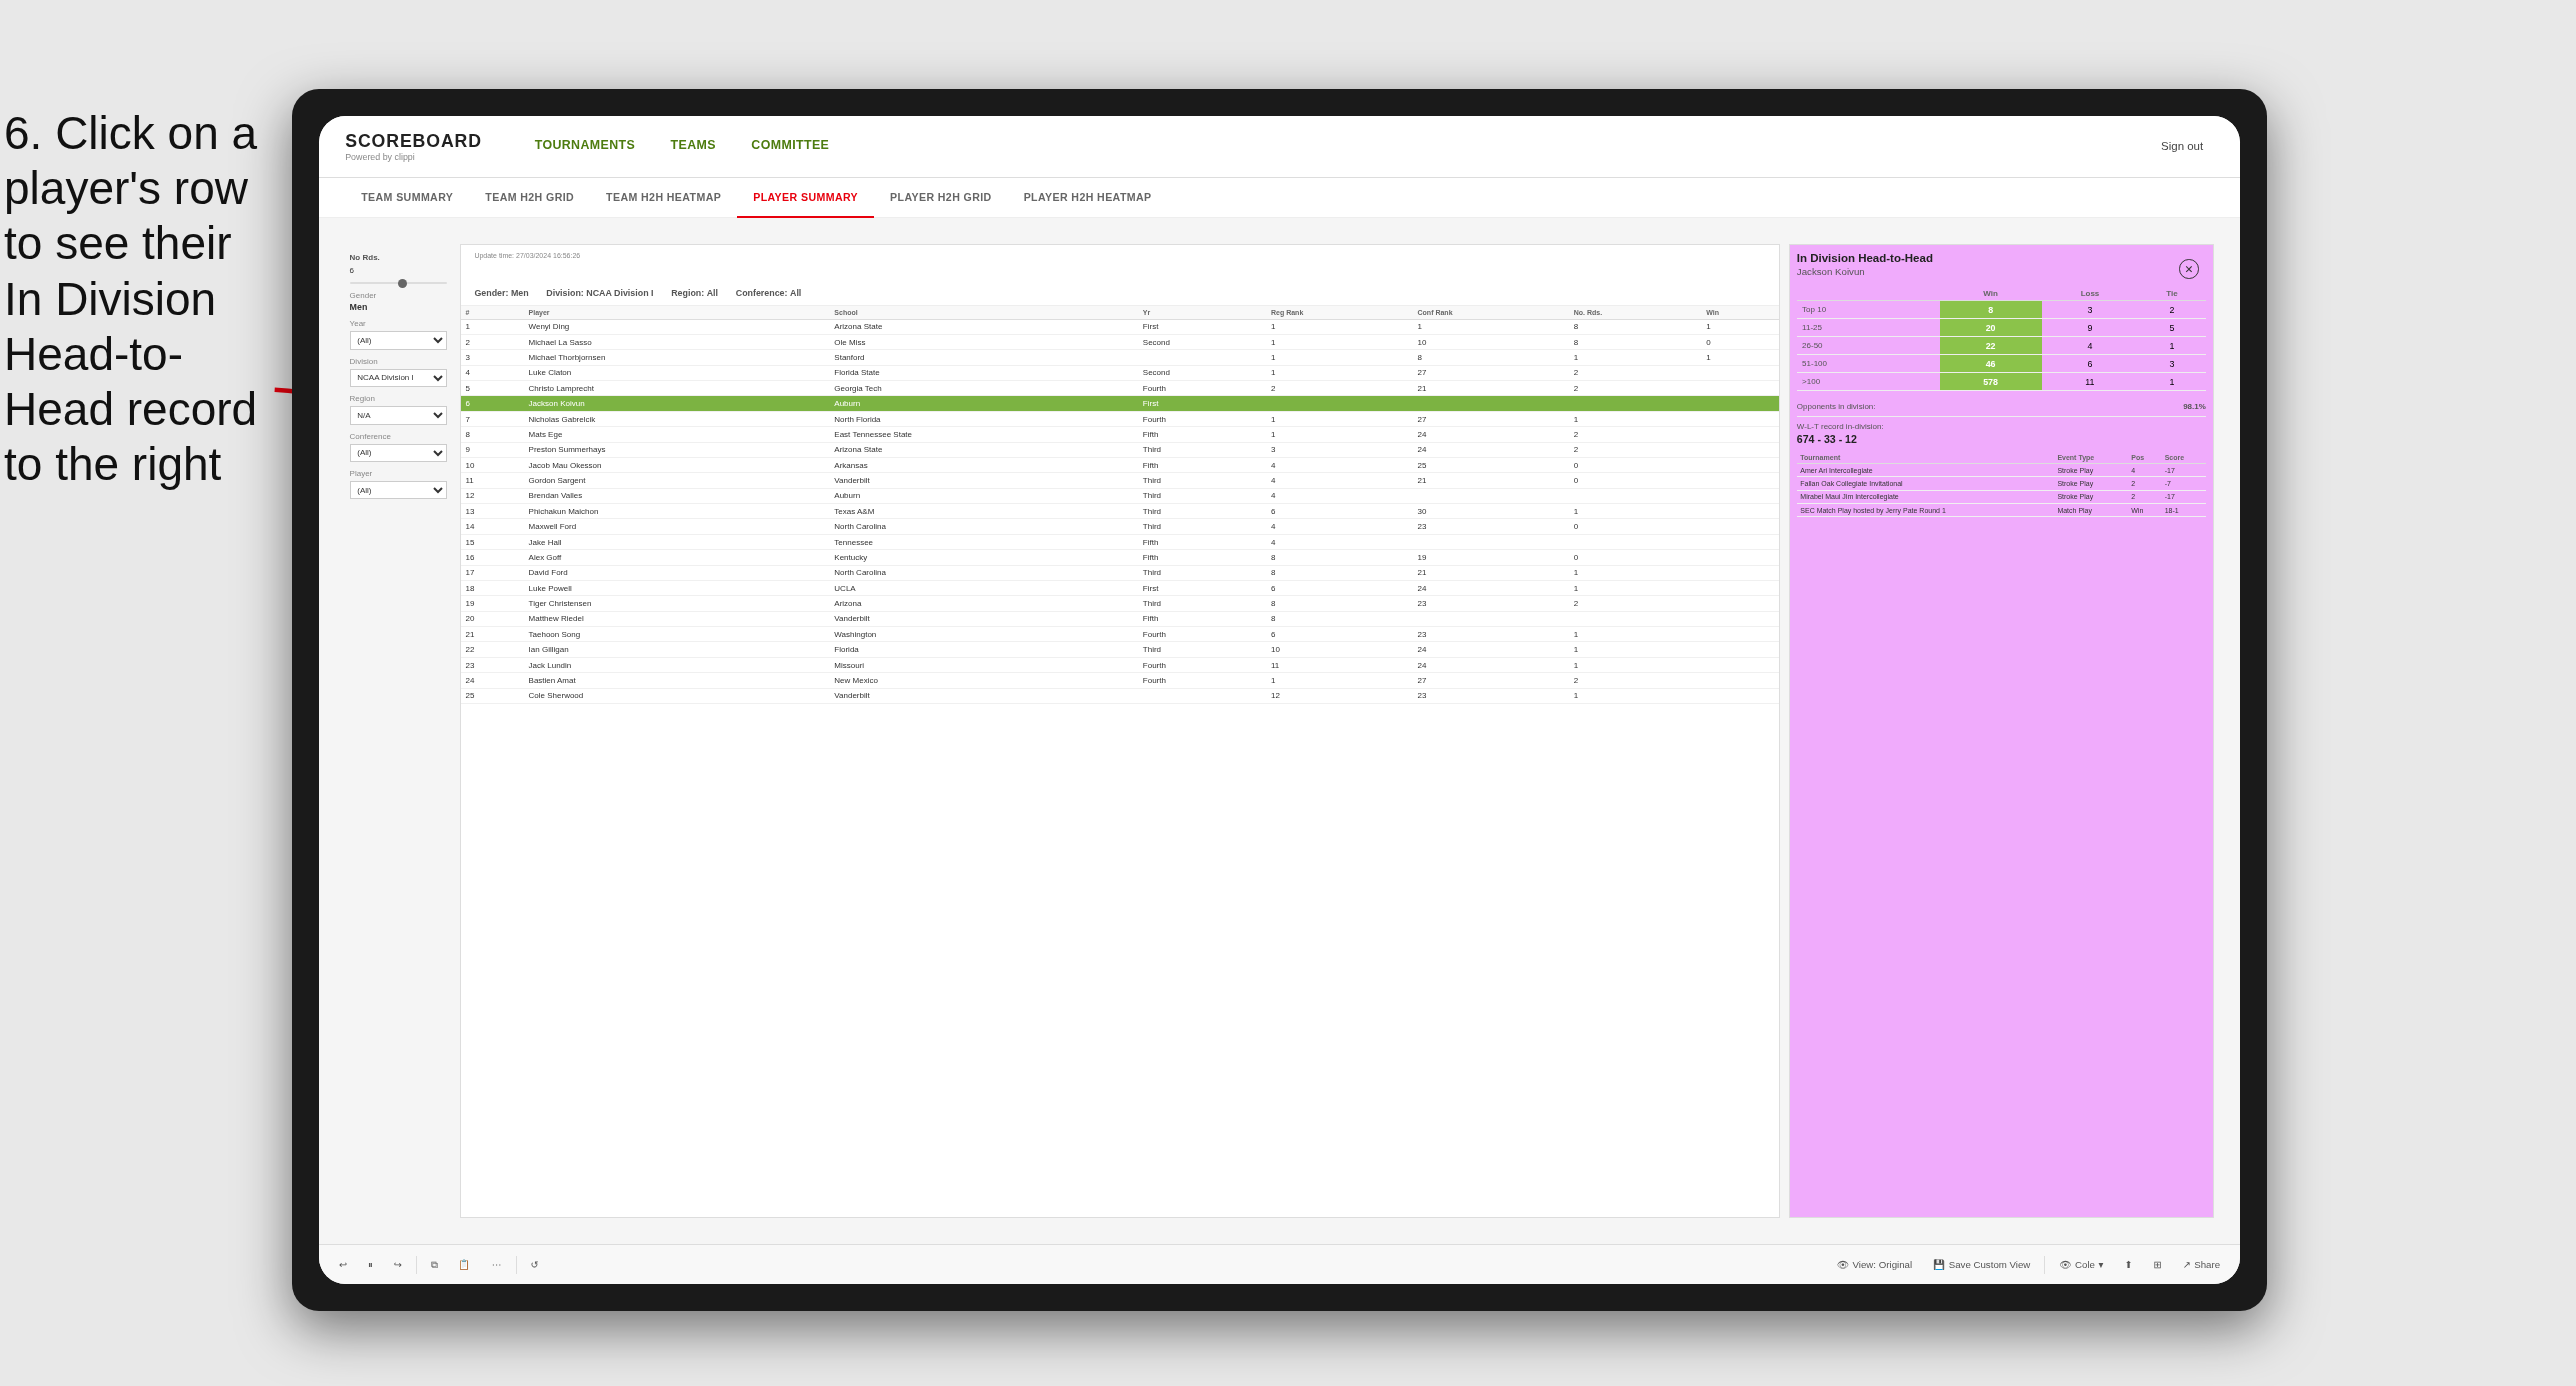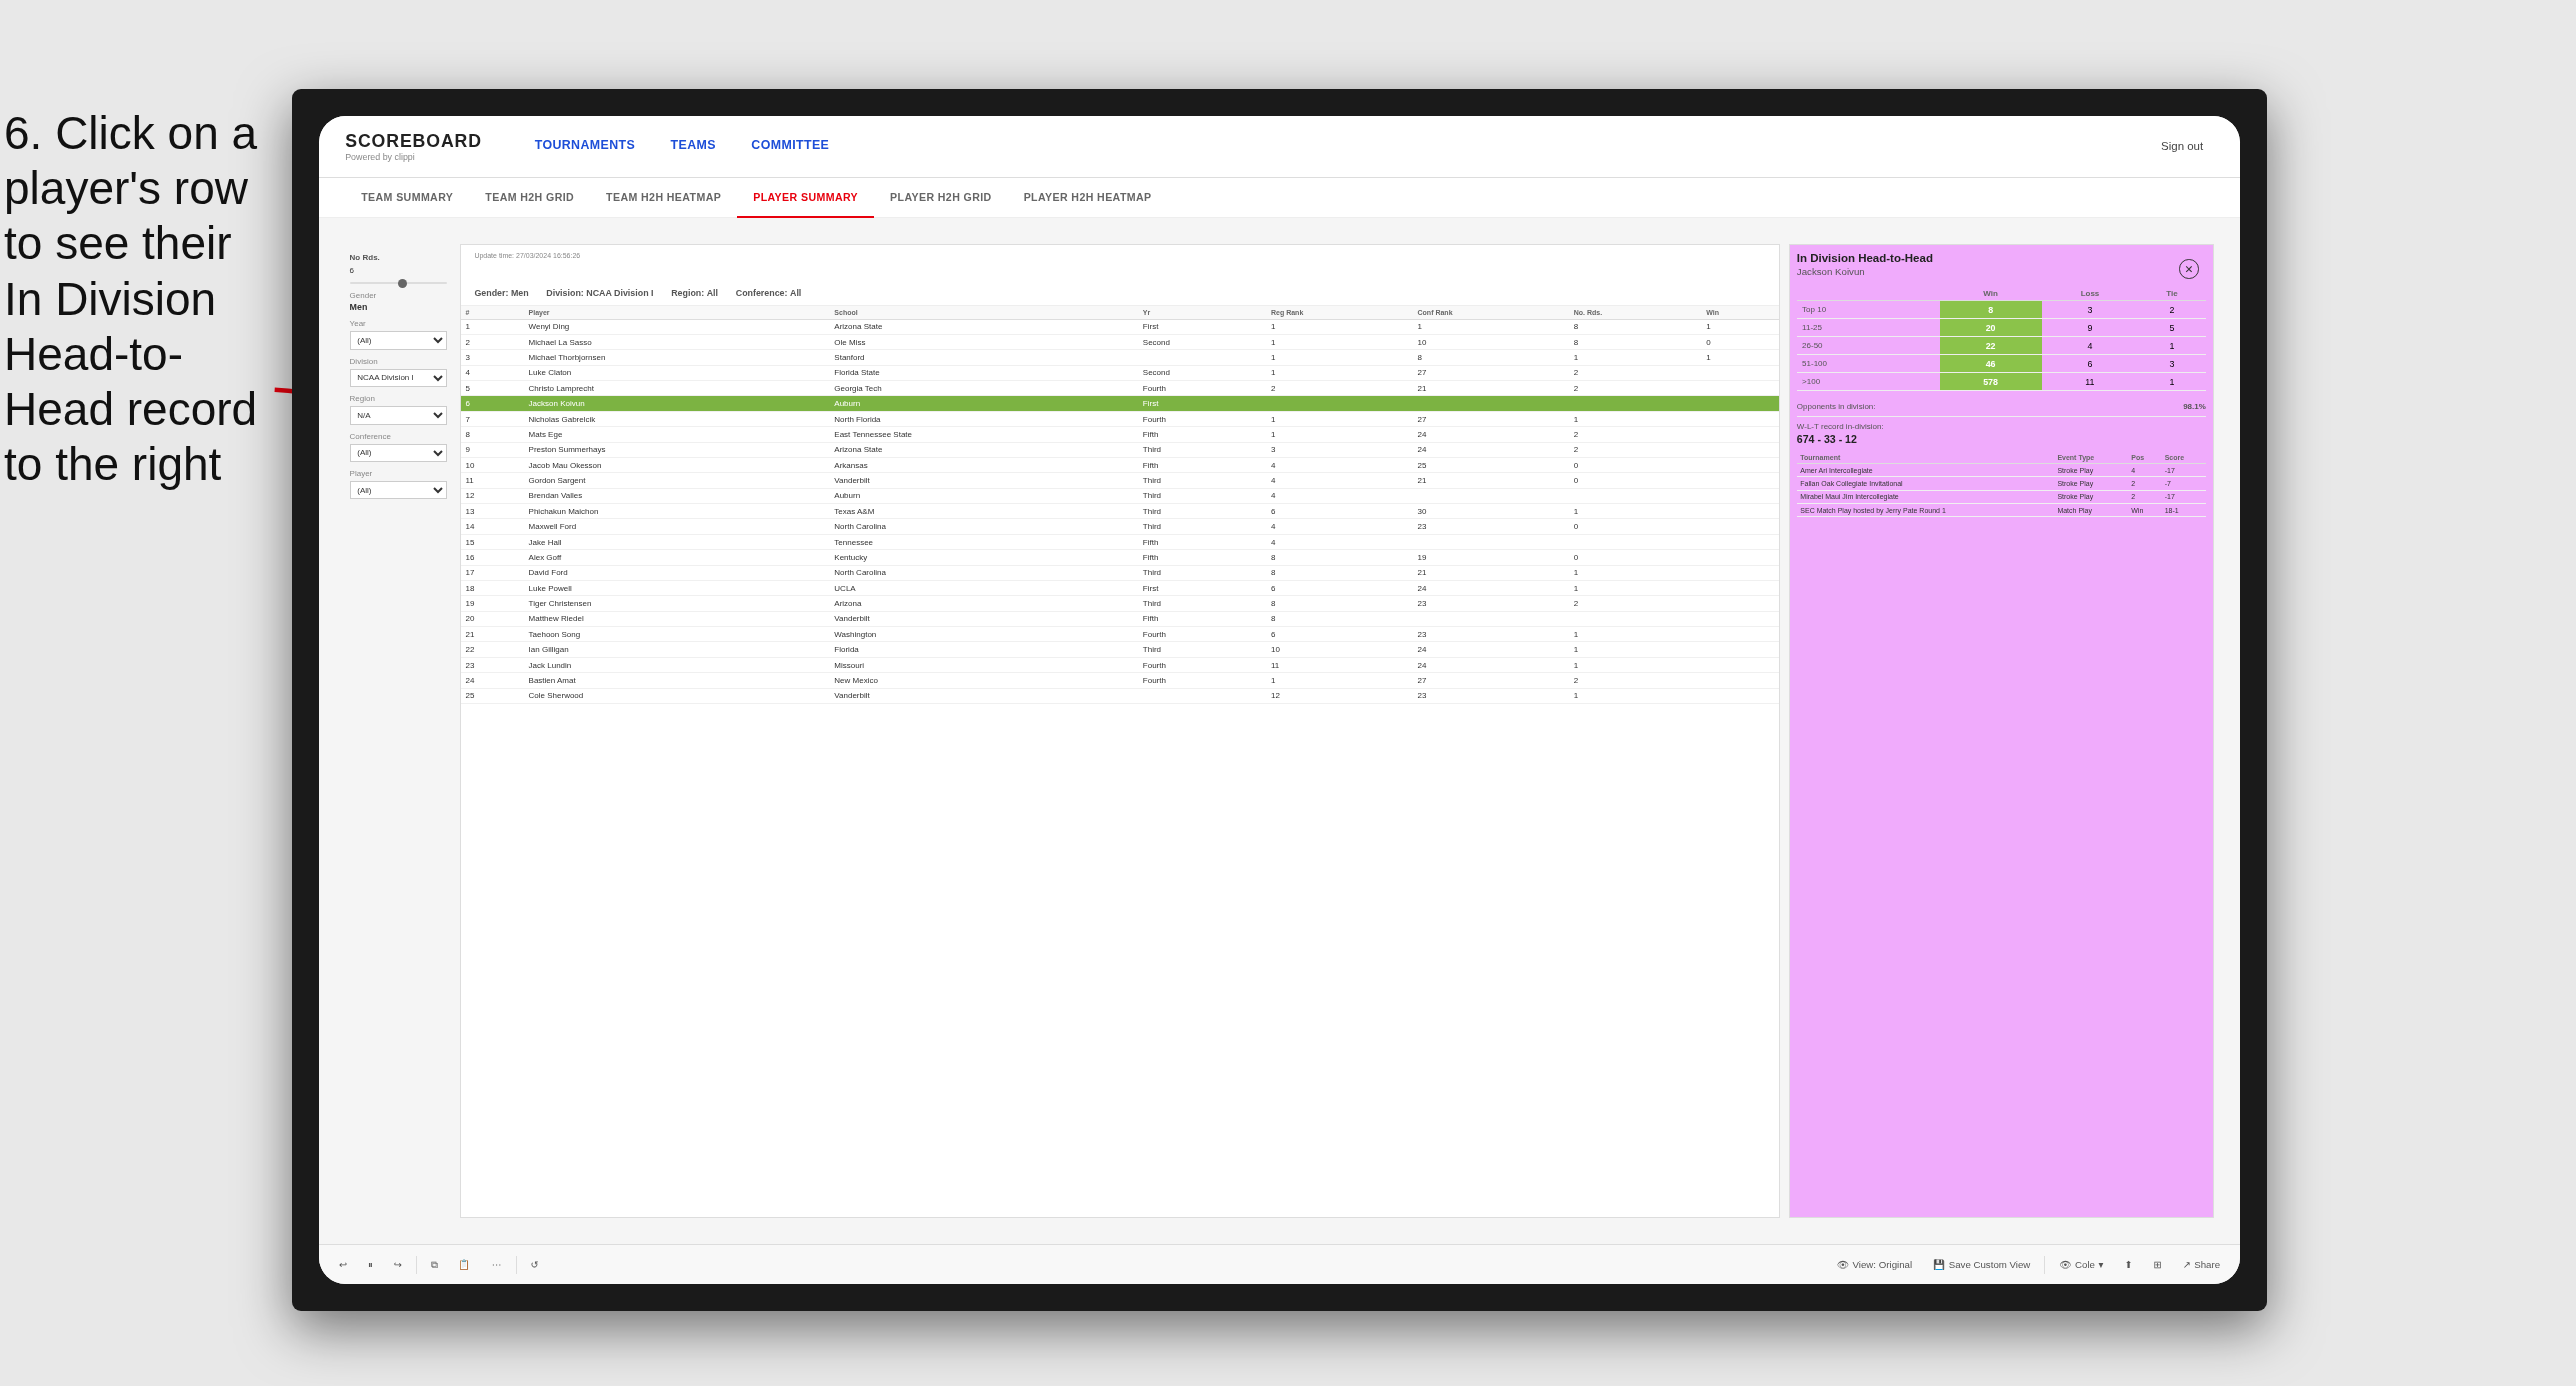--- a/index.html
+++ b/index.html
@@ -36,21 +36,21 @@
     }
 
     
     .tablet-frame {
       position: absolute;
       left: 292px;
       top: 89px;
       width: 1975px;
       height: 1222px;
       background: #1a1a1a;
-      border-radius: 9px;
+      border-radius: 27px;
       padding: 26.6px;
       box-shadow: 0 17.7px 53px rgba(0,0,0,0.5);
     }
 
     .tablet-screen {
       width: 100%;
       height: 100%;
       background: #fff;
       border-radius: 26.6px;
       overflow: hidden;
@@ -93,21 +93,21 @@
       flex: 1;
     }
 
     .nav-item {
       padding: 0 17.7px;
       height: 62px;
       display: flex;
       align-items: center;
       font-size: 12.4px;
       font-weight: 600;
-      color: #1d4ed8;
+      color: #4d7c0f;
       cursor: pointer;
       border-bottom: 2.7px solid transparent;
       letter-spacing: 0.4px;
     }
 
     .nav-right {
       display: flex;
       align-items: center;
       gap: 13.3px;
     }

